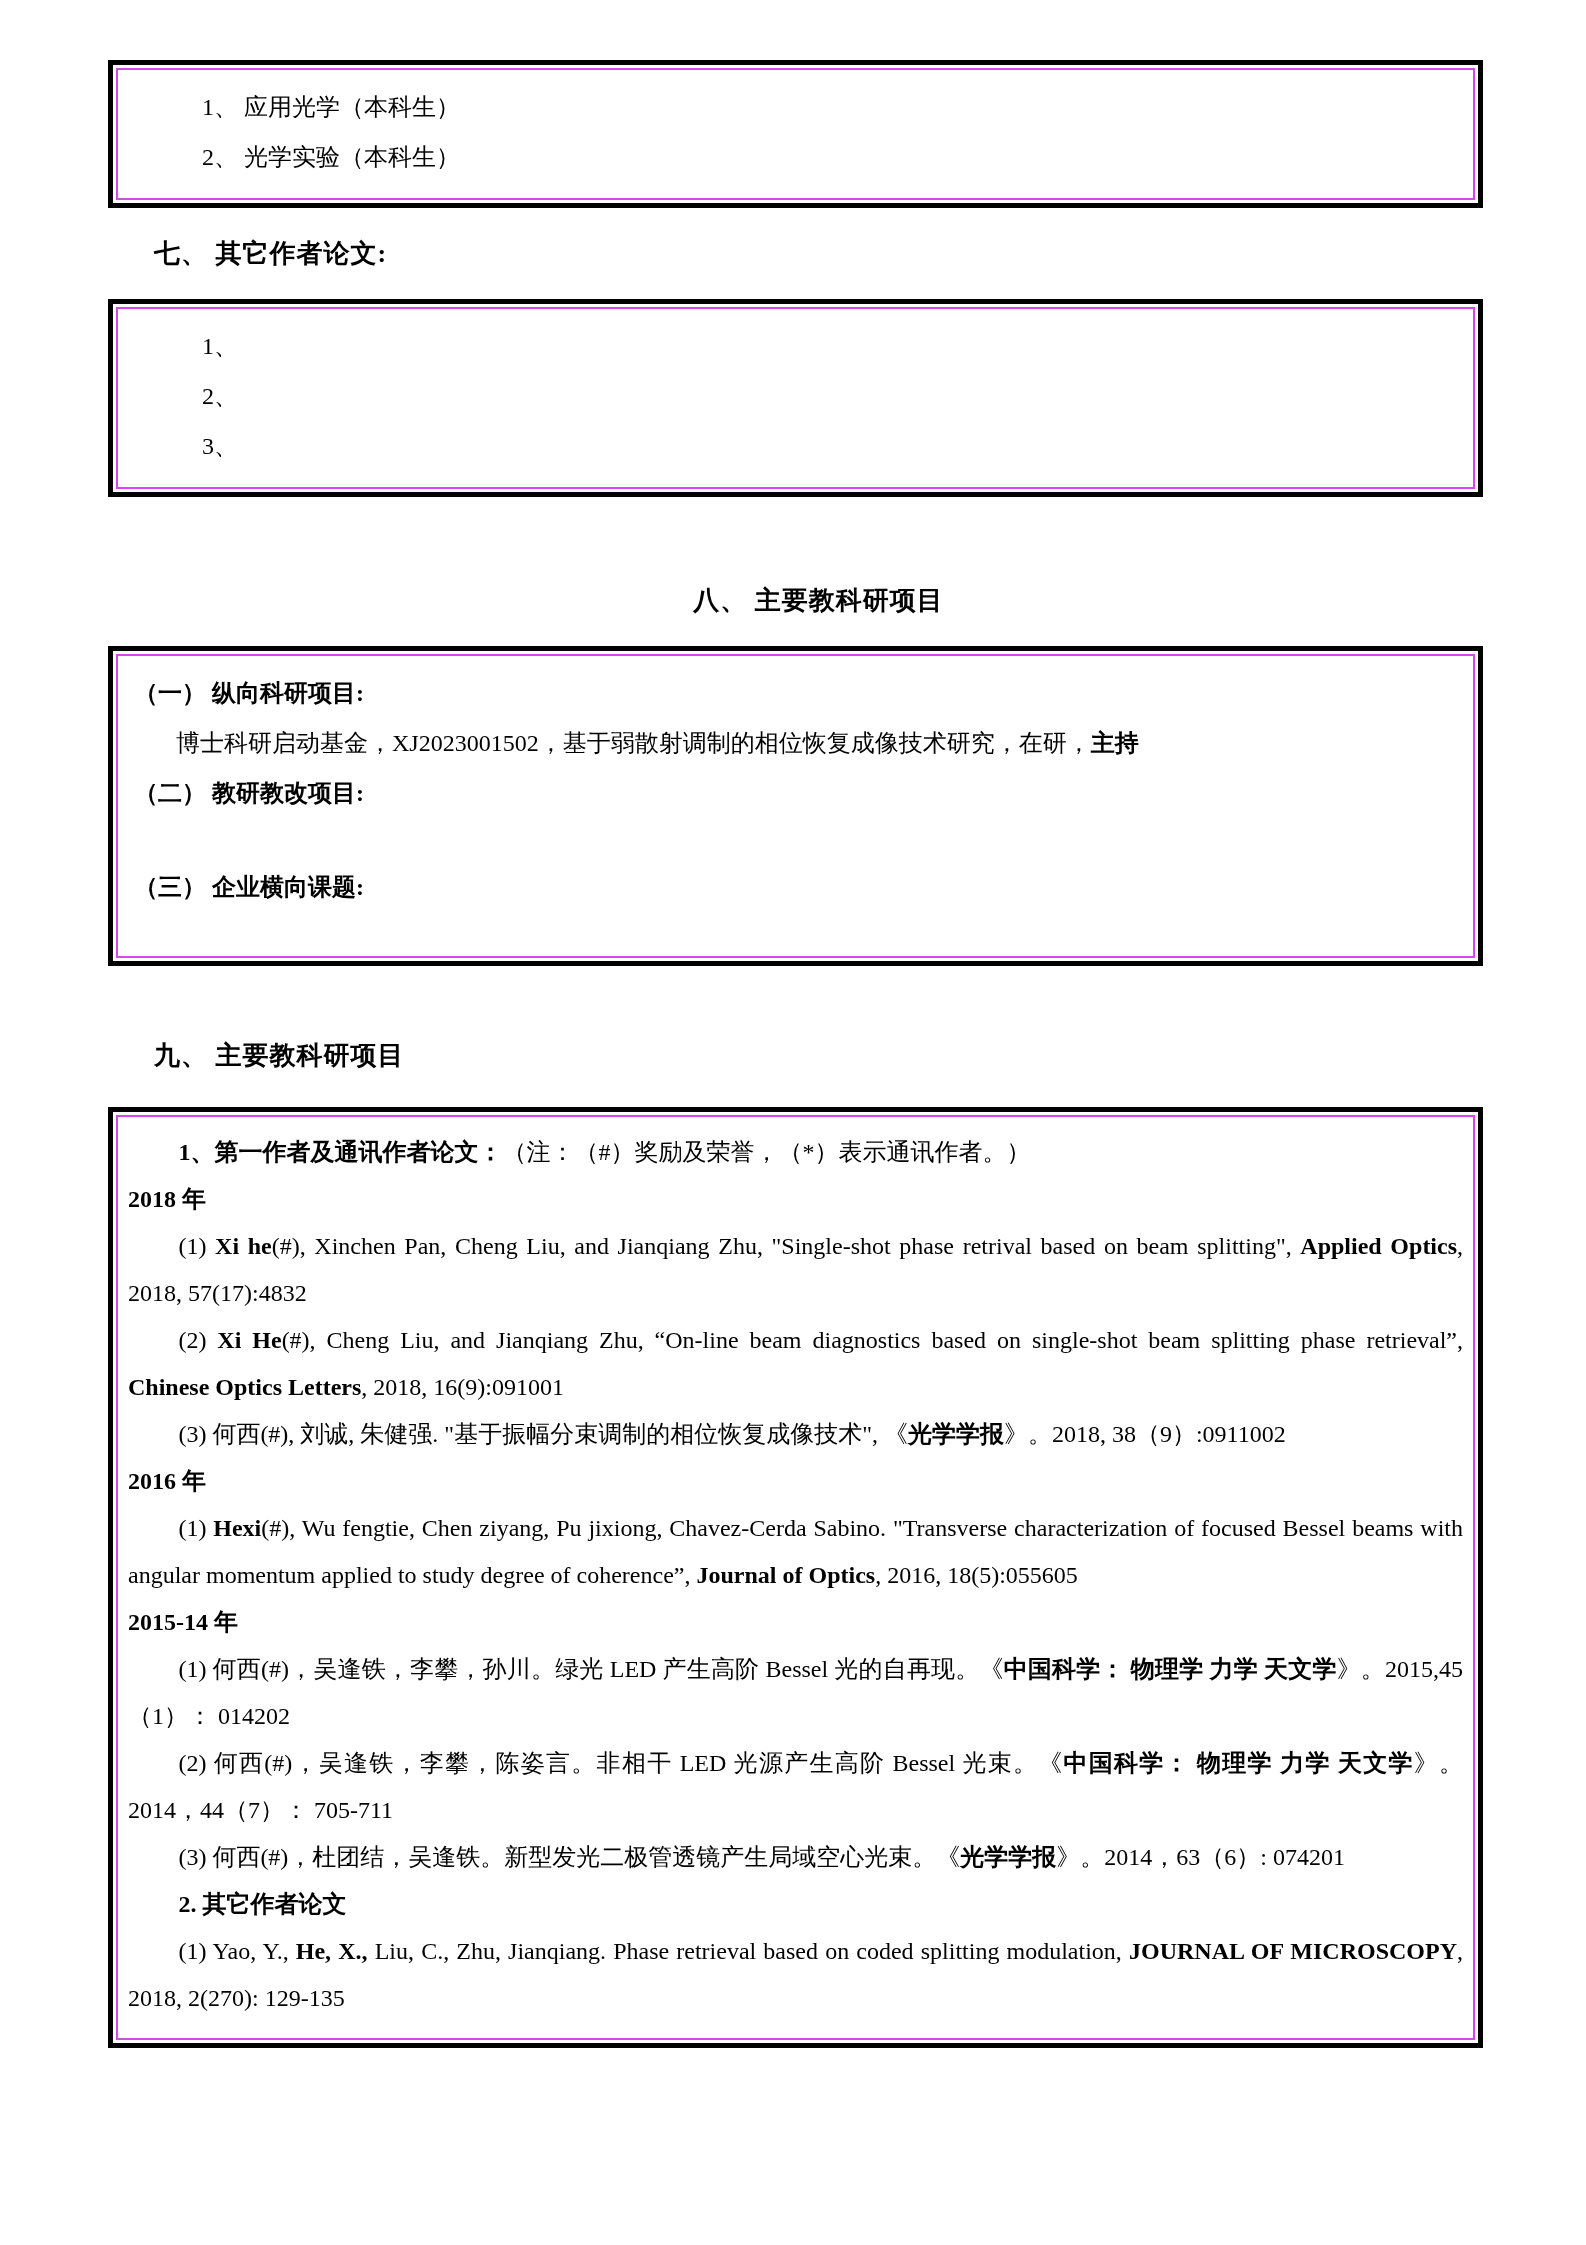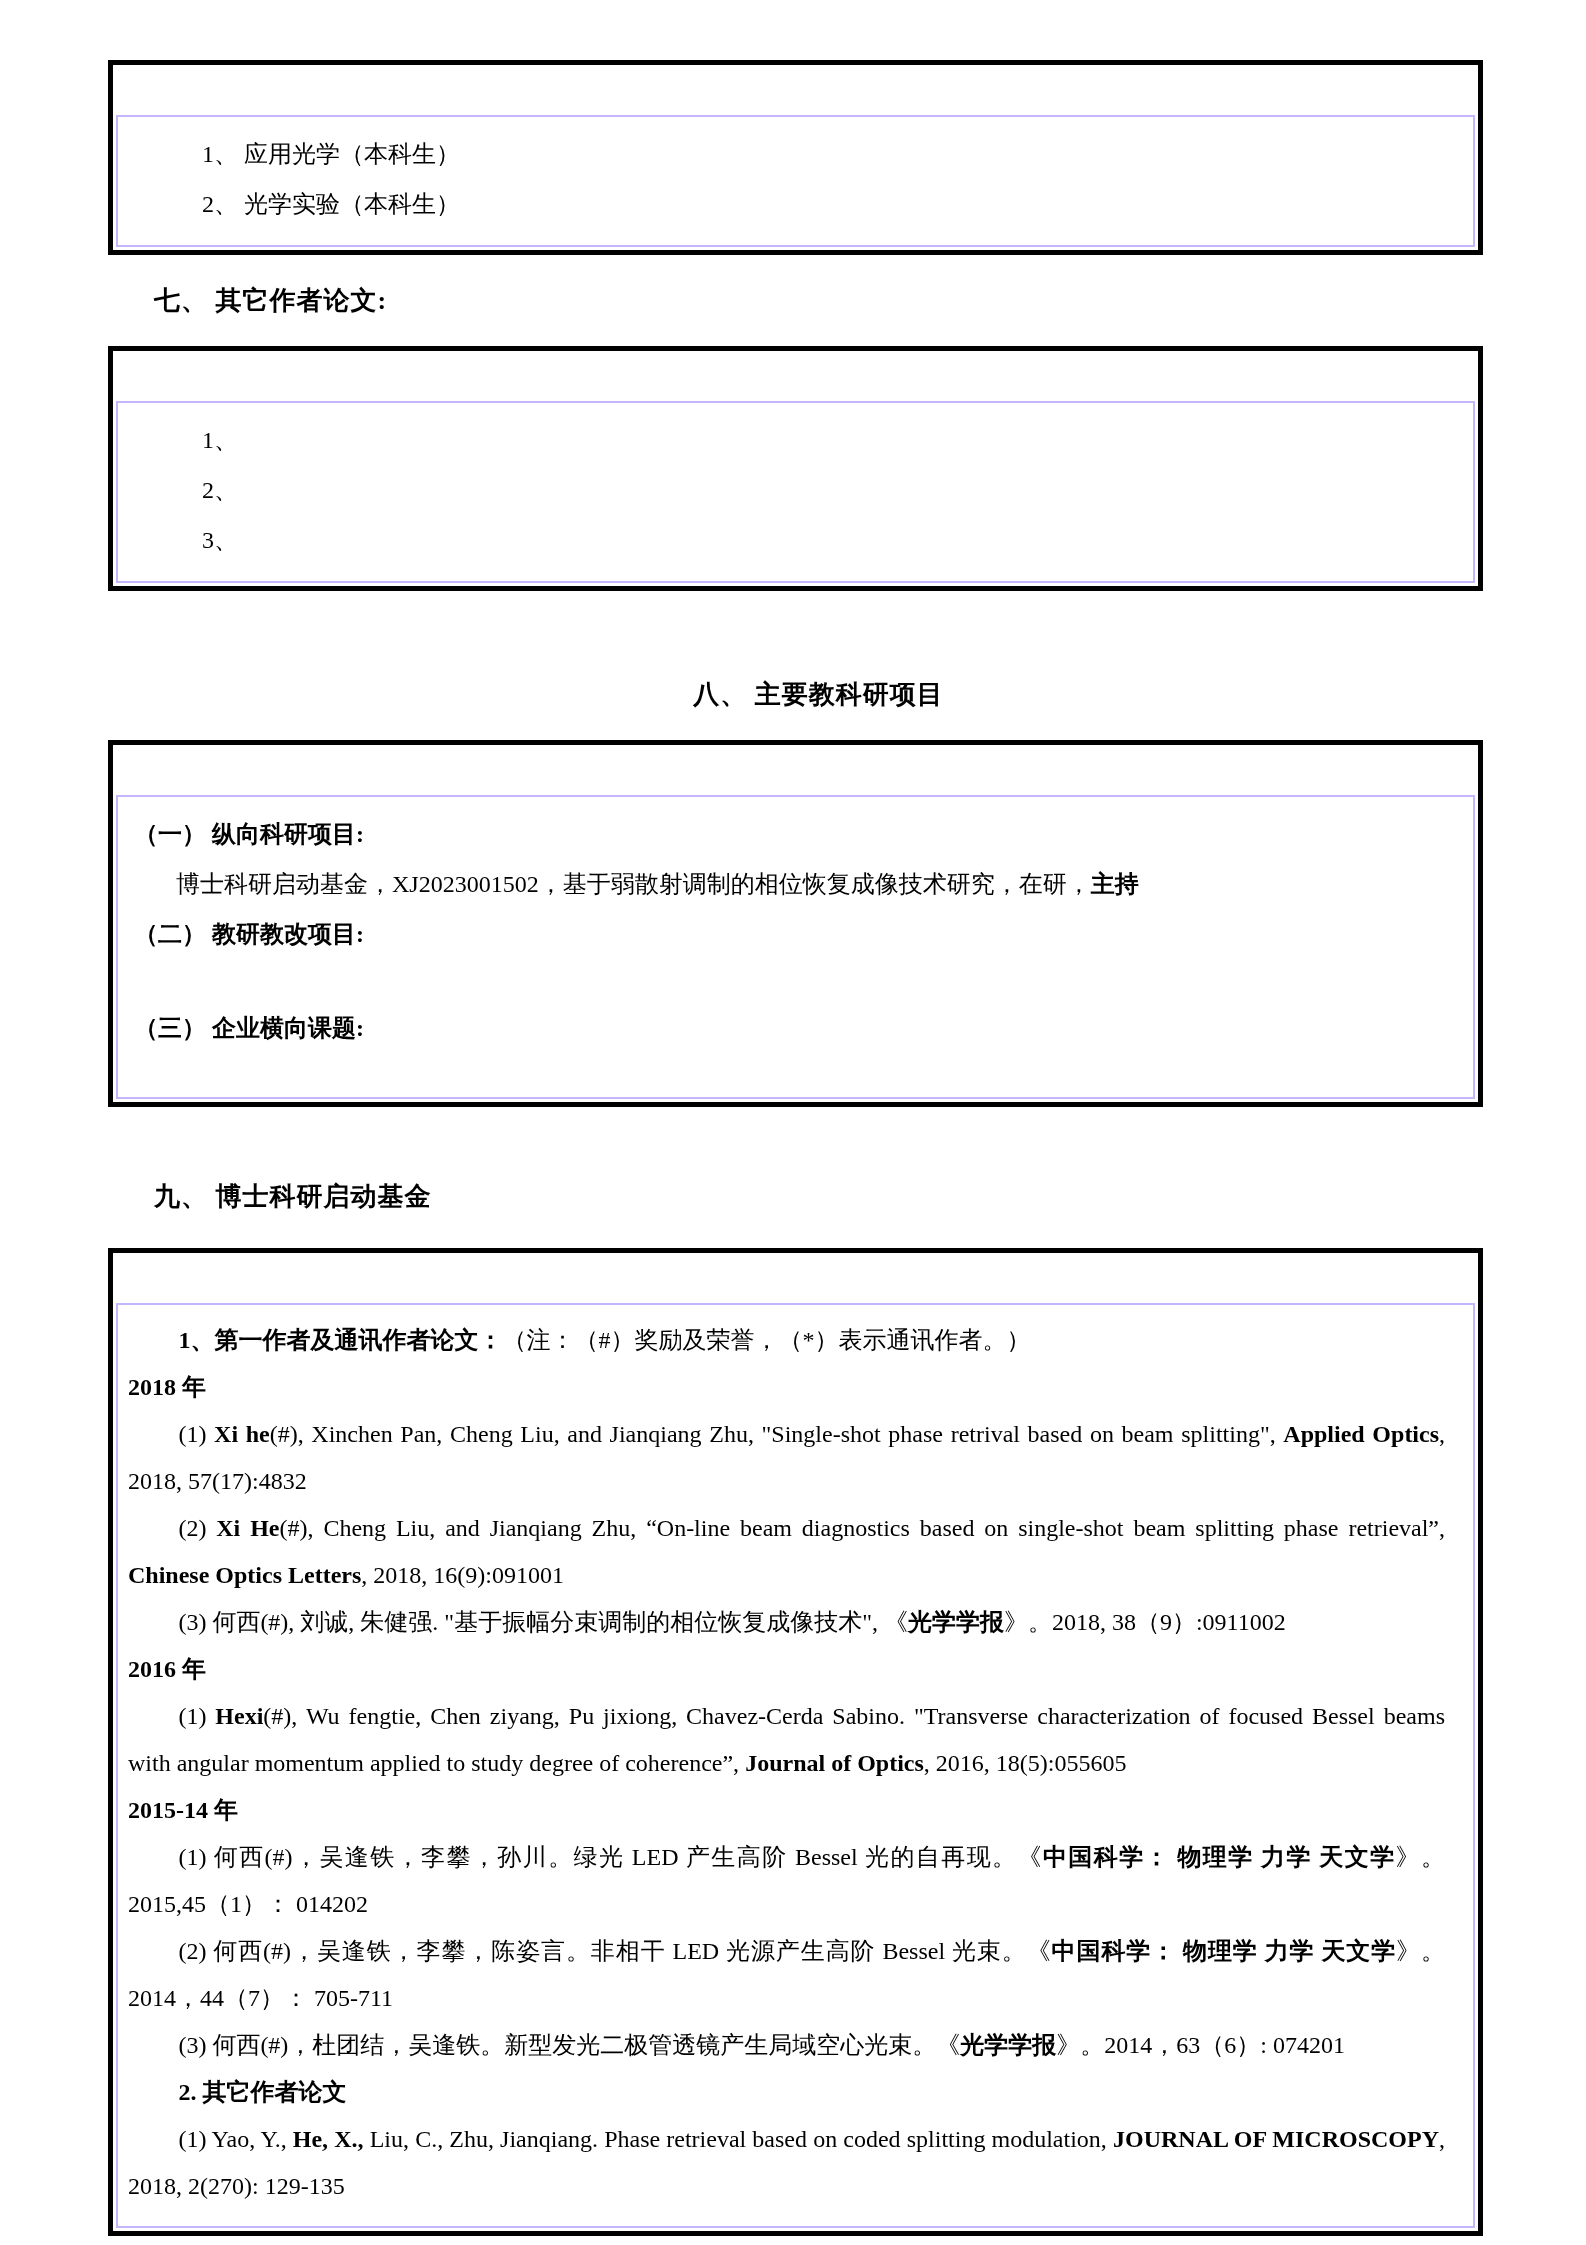--- a/index.html
+++ b/index.html
@@ -8,21 +8,21 @@
     width: 1586px;
     height: 2245px;
     font-family: "Liberation Serif", "DejaVu Serif", serif;
     color: #000000;
     overflow: hidden;
   }
   .doc { padding: 60px 103px 0 108px; }
 
   
   .box { border: 5px solid #000; padding: 3px; background: #fff; }
-  .box-inner { border: 2px solid #c4b5fd; padding: 12px 28px 16px 10px; margin-top: 47px; }
+  .box-inner { border: 2px solid #d946ef; padding: 12px 10px 16px 10px; }
 
   h2.sec {
     font-size: 26px;
     font-weight: bold;
     margin: 28px 0 28px 46px;
     letter-spacing: 1px;
   }
   h2.sec-gap-lg { margin-top: 86px; text-align: center; }
   h2.sec-gap-md { margin-top: 72px; margin-bottom: 34px; }
 
@@ -77,21 +77,21 @@
   <section class="box">
     <div class="box-inner projects-inner">
       <p class="proj-line proj-label">（一） 纵向科研项目:</p>
       <p class="proj-line proj-entry"><span>博士科研启动基金，XJ2023001502，基于弱散射调制的相位恢复成像技术研究，在研，</span><span class="b">主持</span></p>
       <p class="proj-line proj-label">（二） 教研教改项目:</p>
       <p class="proj-spacer"></p>
       <p class="proj-line proj-label">（三） 企业横向课题:</p>
     </div>
   </section>
 
-  <h2 class="sec sec-gap-md">九、 博士科研启动基金</h2>
+  <h2 class="sec sec-gap-md">九、 主要教科研项目</h2>
   <section class="box">
     <div class="box-inner">
       <p class="pub"><span class="b">1、第一作者及通讯作者论文：</span><span>（注：（#）奖励及荣誉，（*）表示通讯作者。）</span></p>
 
       <p class="year-line">2018 年</p>
       <p class="pub"><span>(1) </span><span class="b">Xi he</span><span>(#), Xinchen Pan, Cheng Liu, and Jianqiang Zhu, "Single-shot phase retrival based on beam splitting", </span><span class="b">Applied Optics</span><span>, 2018, 57(17):4832</span></p>
       <p class="pub"><span>(2) </span><span class="b">Xi He</span><span>(#), Cheng Liu, and Jianqiang Zhu, “On-line beam diagnostics based on single-shot beam splitting phase retrieval”, </span><span class="b">Chinese Optics Letters</span><span>, 2018, 16(9):091001</span></p>
       <p class="pub"><span>(3) 何西(#), 刘诚, 朱健强. "基于振幅分束调制的相位恢复成像技术", 《</span><span class="b">光学学报</span><span>》。2018, 38（9）:0911002</span></p>
 
       <p class="year-line">2016 年</p>

